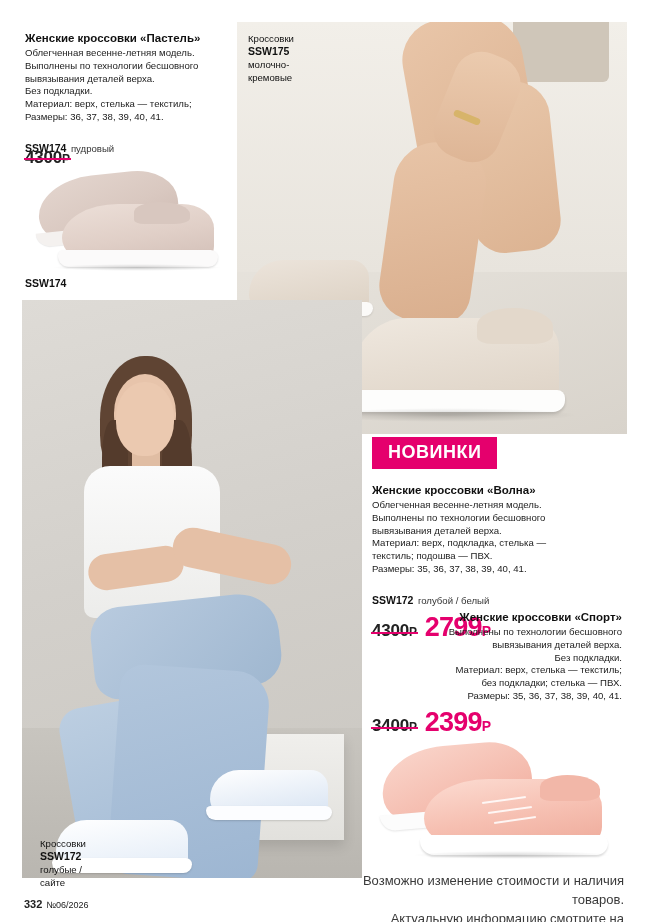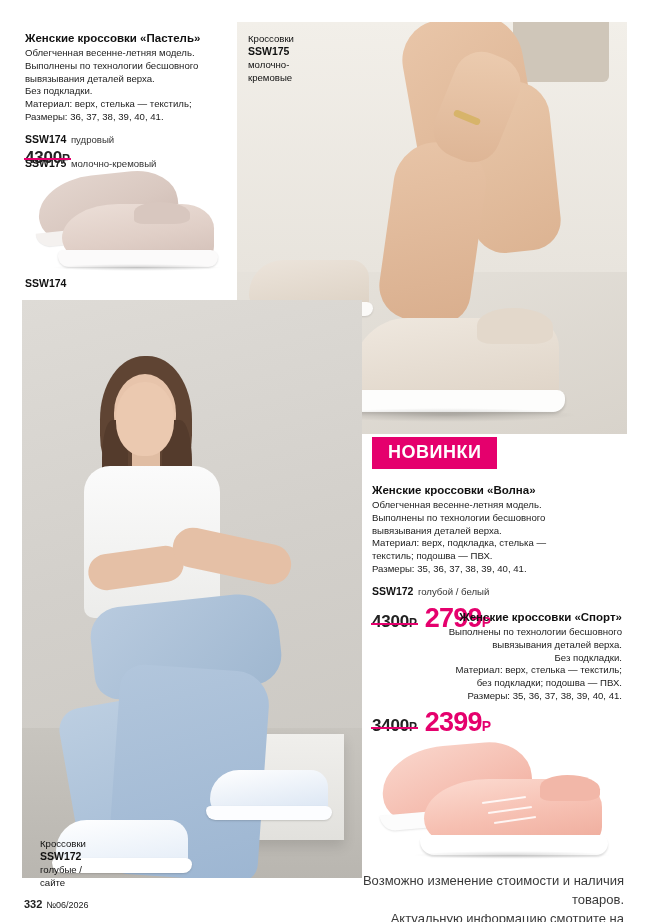--- a/index.html
+++ b/index.html
@@ -75,21 +75,21 @@
 
   
   #left-top-text {
     position: absolute;
     left: 25px;
     top: 31px;
     width: 205px;
   }
   #left-top-text .title { margin-bottom: 2px; }
   #left-top-text .body-text { margin-bottom: 0; }
-  .code-line { margin-top: 6px; }
+  .code-line { margin-top: 15px; }
 
   .price-block-1 {
     position: absolute;
     left: 25px;
     top: 148px;
   }
   .price-block-1 .new-price { margin-top: -3px; display:block; }
 
   
   .photo {
@@ -687,21 +687,21 @@
     </div>
   </div>
 
   <div id="right-block-sport">
     <div class="title">Женские кроссовки «Спорт»</div>
     <div class="body-text">
       <div>Выполнены по технологии бесшовного</div>
       <div>вывязывания деталей верха.</div>
       <div>Без подкладки.</div>
       <div>Материал: верх, стелька — текстиль;</div>
-      <div>без подкладки; подошва — ПВХ.</div>
+      <div>без подкладки; стелька — ПВХ.</div>
       <div>Размеры: 35, 36, 37, 38, 39, 40, 41.</div>
     </div>
     <div class="price-row">
       <div class="old-price">
         <span>3400</span><span class="cur">Р</span>
         <span class="strike"></span>
       </div>
       <div class="new-price">
         <span>2399</span><span class="cur">Р</span>
       </div>

